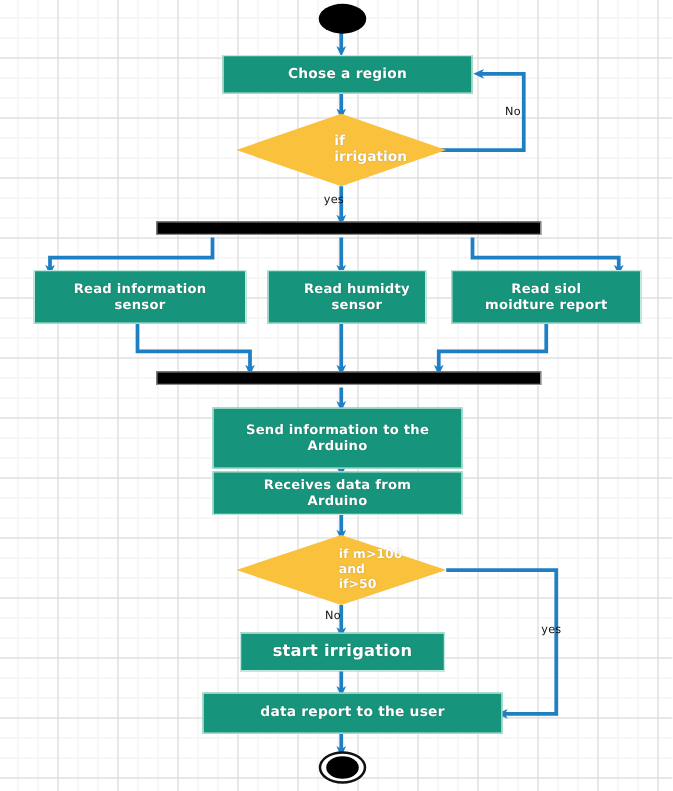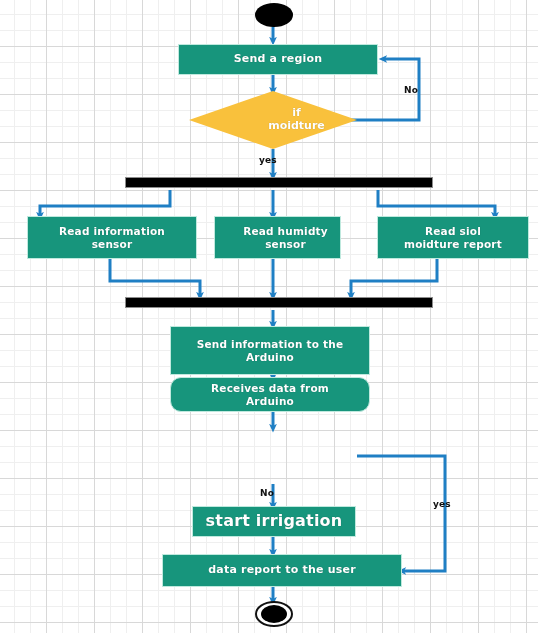--- a/index.html
+++ b/index.html
@@ -64,34 +64,34 @@
     left: 0; top: 0;
     width: 100%; height: 100%;
     background: #F9C13C;
     clip-path: polygon(50% 0%, 100% 50%, 50% 100%, 0% 50%);
   }
   .decision-label {
     position: relative;
     color: #ffffff;
     font-weight: bold;
     line-height: 1.18;
-    text-align: center;
+    text-align: left;
     text-shadow: 0 0 1px rgba(0,0,0,.3);
     margin-left: 47px;
   }
   .bar {
     position: absolute;
     background: #000000;
     border: 1px solid #8d8d8d;
     box-sizing: border-box;
   }
   .edge-label {
     position: absolute;
     color: #101010;
-    font-weight: bold;
+    font-weight: normal;
     font-size: 9px;
     letter-spacing: .2px;
     background: transparent;
     white-space: nowrap;
   }
   .start-node {
     position: absolute;
     background: #000000;
     border-radius: 50%;
   }
@@ -149,28 +149,28 @@
 
       <line x1="273" y1="537" x2="273" y2="553" marker-end="url(#arrowBlue)"></line>
 
       <line x1="273" y1="587" x2="273" y2="601" marker-end="url(#arrowBlue)"></line>
     </g>
   </svg>
 
   <div class="start-node" style="left:255px; top:3px; width:38px; height:24px;"></div>
 
   <div class="node action" style="left:178px; top:44px; width:200px; height:31px; font-size:11px;">
-    <span>Send a region</span>
+    <span>Chose a region</span>
   </div>
 
   <div class="decision-wrap" style="left:189px; top:91px; width:168px; height:58px;">
     <div class="decision-shape"></div>
     <div class="decision-label" style="font-size:11px;">
       <div>if</div>
-      <div>moidture</div>
+      <div>irrigation</div>
     </div>
   </div>
 
   <div class="edge-label" style="left:404px; top:85px;">No</div>
   <div class="edge-label" style="left:259px; top:155px;">yes</div>
 
   <div class="bar" style="left:125px; top:177px; width:308px; height:11px;"></div>
 
   <div class="node action" style="left:27px; top:216px; width:170px; height:43px; font-size:10.5px;">
     <div>
@@ -179,48 +179,56 @@
     </div>
   </div>
 
   <div class="node action" style="left:214px; top:216px; width:127px; height:43px; font-size:10.5px;padding-left:16px;">
     <div>
       <div>Read  humidty</div>
       <div>sensor</div>
     </div>
   </div>
 
-  <div class="node action" style="left:361px; top:216px; width:152px; height:43px; font-size:10.5px;margin-left:16px;">
+  <div class="node action" style="left:361px; top:216px; width:152px; height:43px; font-size:10.5px;">
     <div>
       <div>Read siol</div>
       <div>moidture report</div>
     </div>
   </div>
 
   <div class="bar" style="left:125px; top:297px; width:308px; height:11px;"></div>
 
   <div class="node action" style="left:170px; top:326px; width:200px; height:49px; font-size:10.5px;">
     <div>
       <div>Send information to the</div>
       <div>Arduino</div>
     </div>
   </div>
 
-  <div class="node action" style="left:170px; top:377px; width:200px; height:35px; font-size:10.5px;border-radius:11px;">
+  <div class="node action" style="left:170px; top:377px; width:200px; height:35px; font-size:10.5px;">
     <div>
       <div>Receives data from</div>
       <div>Arduino</div>
     </div>
   </div>
 
+  <div class="decision-wrap" style="left:189px; top:428px; width:168px; height:56px;">
+    <div class="decision-shape"></div>
+    <div class="decision-label" style="font-size:10px;">
+      <div>if m&gt;100</div>
+      <div>and</div>
+      <div>if&gt;50</div>
+    </div>
+  </div>
 
   <div class="edge-label" style="left:260px; top:488px;">No</div>
   <div class="edge-label" style="left:433px; top:499px;">yes</div>
 
-  <div class="node action" style="left:192px; top:506px; width:164px; height:31px; font-size:16px;">
+  <div class="node action" style="left:192px; top:506px; width:164px; height:31px; font-size:13px;">
     <span>start irrigation</span>
   </div>
 
   <div class="node action" style="left:162px; top:554px; width:240px; height:33px; font-size:11px;">
     <span>data report to the user</span>
   </div>
 
   <div class="end-outer" style="left:255px; top:601px; width:38px; height:26px;"></div>
   <div class="end-inner" style="left:261px; top:605px; width:26px; height:18px;"></div>
 

